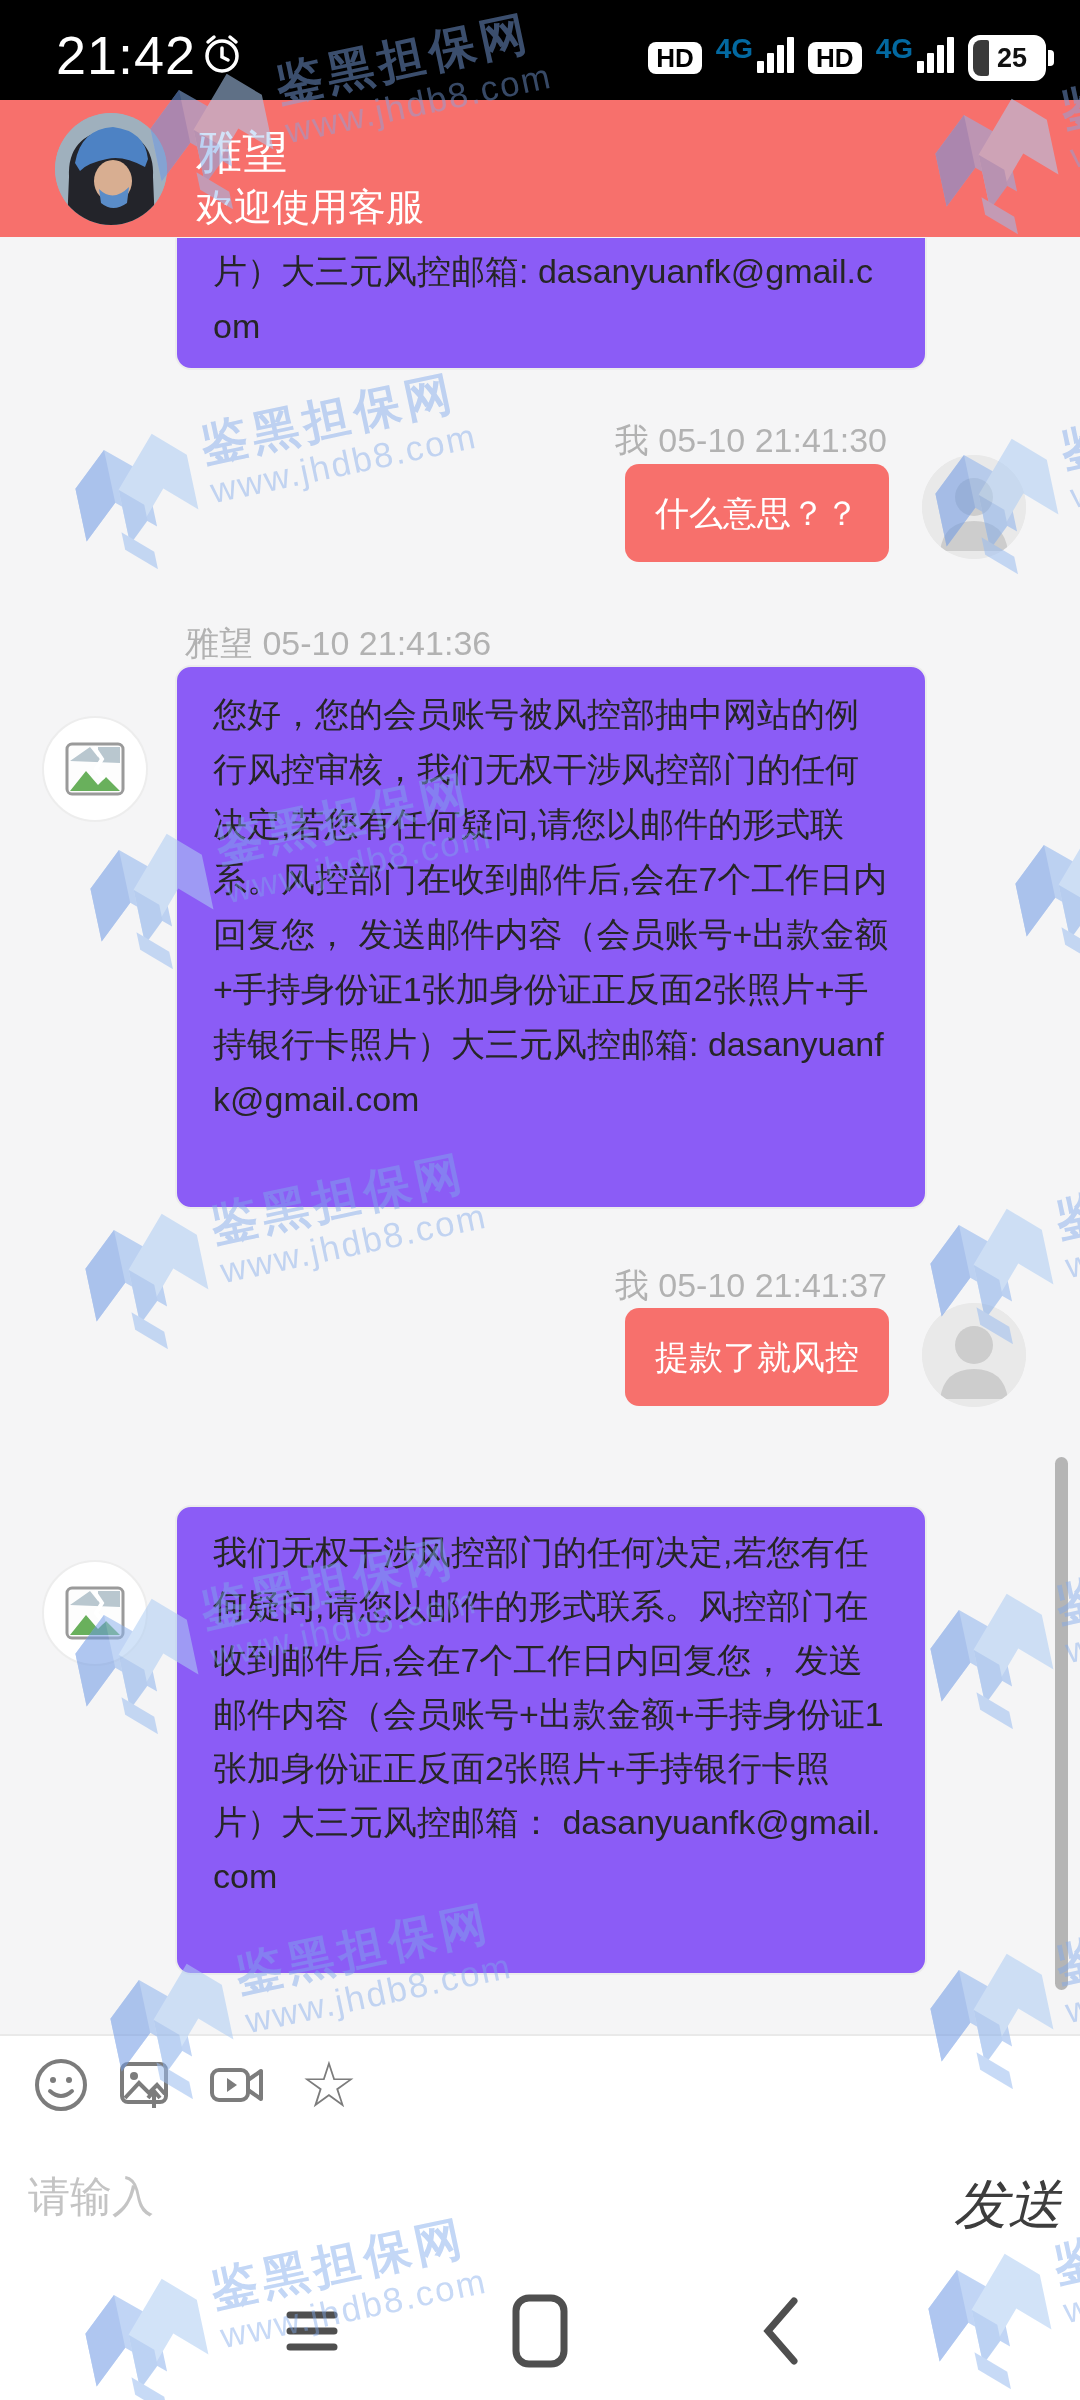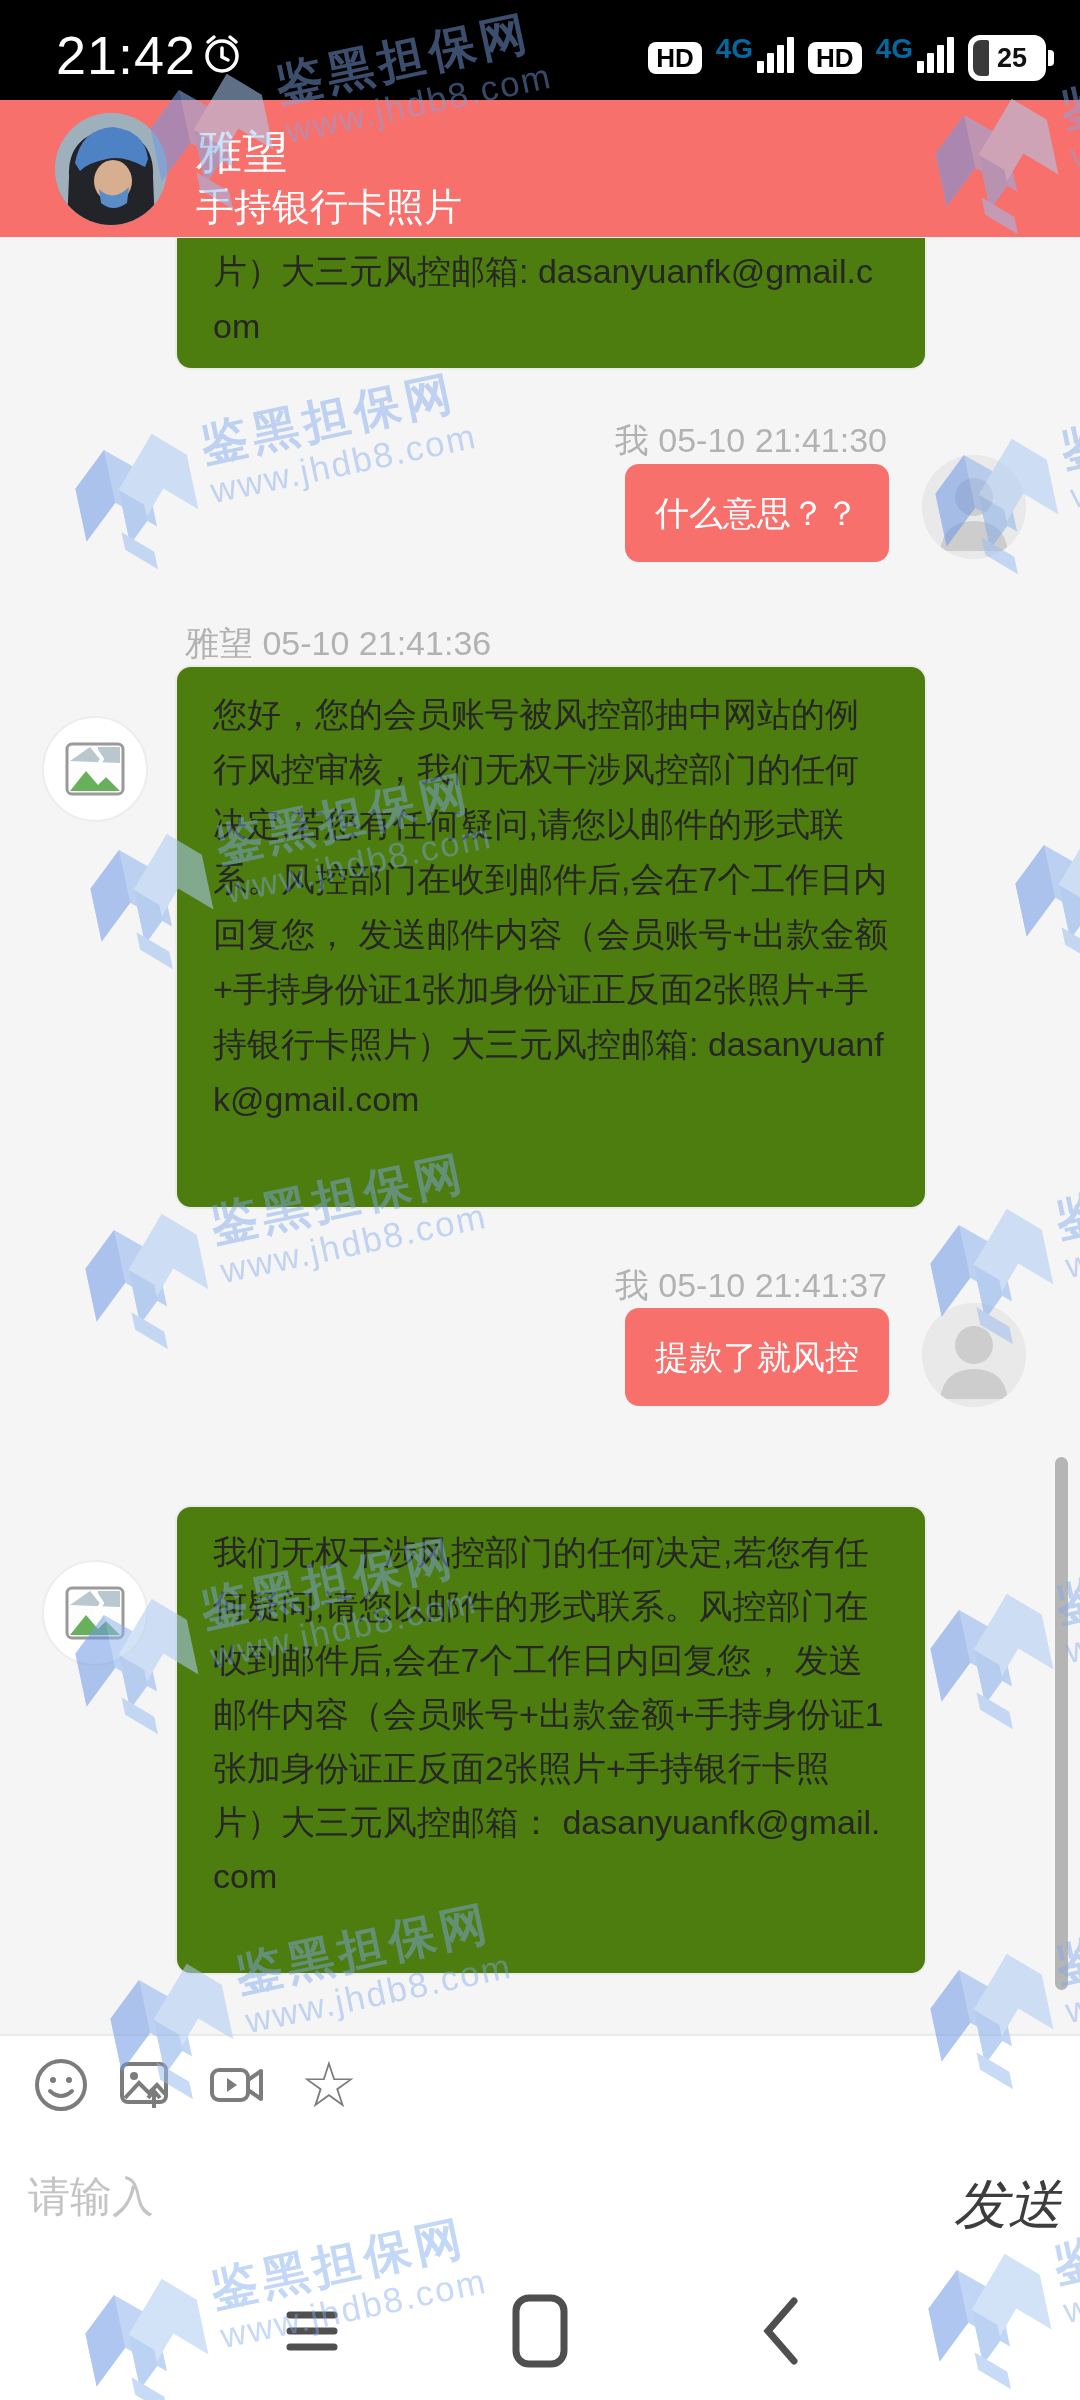--- a/index.html
+++ b/index.html
@@ -23,21 +23,21 @@
   .bat-nub{width:6px;height:16px;background:#fff;border-radius:0 4px 4px 0;margin-left:2px;}
 
   
   #header{position:absolute;left:0;top:100px;width:1080px;height:137px;background:var(--accent,#F7706C);z-index:29;}
   .hd-avatar{position:absolute;left:55px;top:13px;width:112px;height:112px;border-radius:50%;overflow:hidden;background:#9fb0bd;}
   .hd-name{position:absolute;left:196px;top:22px;color:#fff;font-size:46px;font-weight:500;}
   .hd-sub{position:absolute;left:196px;top:82px;color:#fff;font-size:38px;font-weight:400;}
 
   
   #chat{position:absolute;left:0;top:237px;width:1080px;height:1797px;background:var(--chat-bg,#F5F5F6);}
-  .bubble-in{position:absolute;background:#4d7c0f;border:2px solid var(--bubble-border,#ECECEC);
+  .bubble-in{position:absolute;background:#8b5cf6;border:2px solid var(--bubble-border,#ECECEC);
              border-radius:16px;color:var(--text-dark,#262626);font-size:34px;line-height:55px;box-sizing:border-box;
              word-break:break-all;}
   .meta{position:absolute;color:var(--meta-gray,#B2B2B2);font-size:34px;white-space:nowrap;}
   .bubble-out{position:absolute;background:var(--accent,#F7706C);color:#fff;font-size:34px;
               border-radius:14px;padding:32px 30px;white-space:nowrap;line-height:1;}
   .avatar-user{position:absolute;width:104px;height:104px;border-radius:50%;background:#e9e9e9;overflow:hidden;}
   .avatar-agent{position:absolute;width:106px;height:106px;border-radius:50%;background:#fff;border:2px solid #ededed;
                 box-sizing:border-box;display:flex;align-items:center;justify-content:center;}
   #scrollbar{position:absolute;left:1055px;top:1457px;width:13px;height:533px;background:#a9a9a9;border-radius:7px;opacity:.85;z-index:5;}
 
@@ -108,21 +108,21 @@
     <div class="hd-avatar">
       <svg width="112" height="112" viewBox="0 0 112 112">
         <circle cx="56" cy="56" r="56" fill="#9fb0bd"></circle>
         <path d="M14,64 Q12,22 56,16 Q100,22 98,64 L100,112 L12,112 Z" fill="#23242a"></path>
         <path d="M20,50 Q26,16 58,14 Q90,18 93,46 L90,54 Q68,42 52,46 Q32,50 25,58 Z" fill="#4d82c4"></path>
         <ellipse cx="58" cy="68" rx="19" ry="21" fill="#d8ae91"></ellipse>
         <path d="M44,76 Q58,90 74,74 L72,90 Q58,100 46,90 Z" fill="#5a8cc8"></path>
       </svg>
     </div>
     <div class="hd-name">雅望</div>
-    <div class="hd-sub">手持银行卡照片</div>
+    <div class="hd-sub">欢迎使用客服</div>
   </div>
 
   <div id="chat">
 
     <div class="bubble-in" style="left:175px;top:1px;width:752px;padding:6px 36px 14px;border-top:none;border-radius:0 0 16px 16px;">片）大三元风控邮箱: dasanyuanfk@gmail.com</div>
 
     <div class="meta" style="right:193px;top:181px;">我 05-10 21:41:30</div>
     <div class="bubble-out" style="right:191px;top:227px;">什么意思？？</div>
     <div class="avatar-user" style="left:922px;top:218px;">
       <svg width="104" height="104" viewBox="0 0 104 104">

